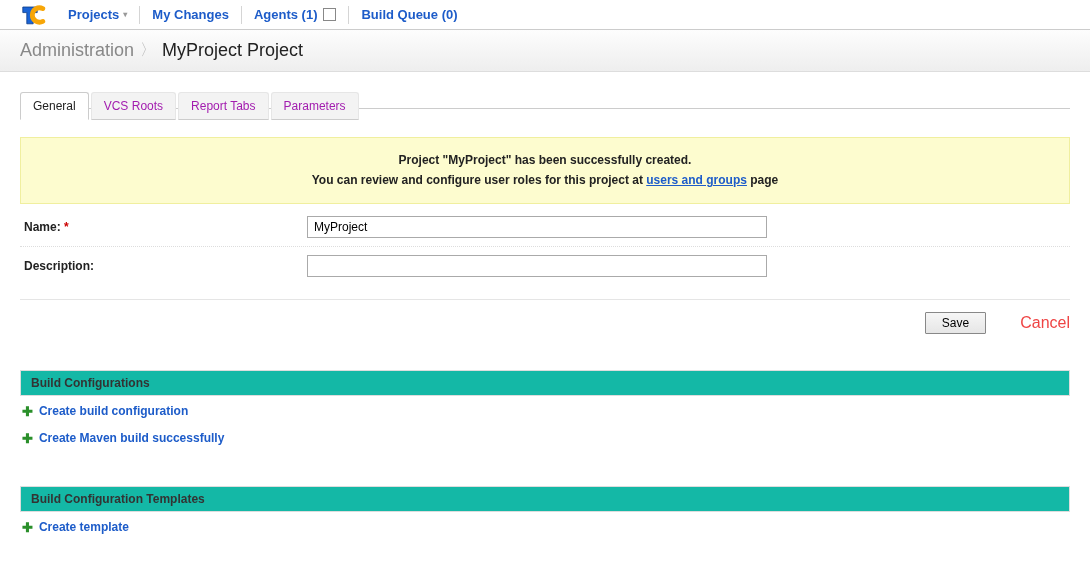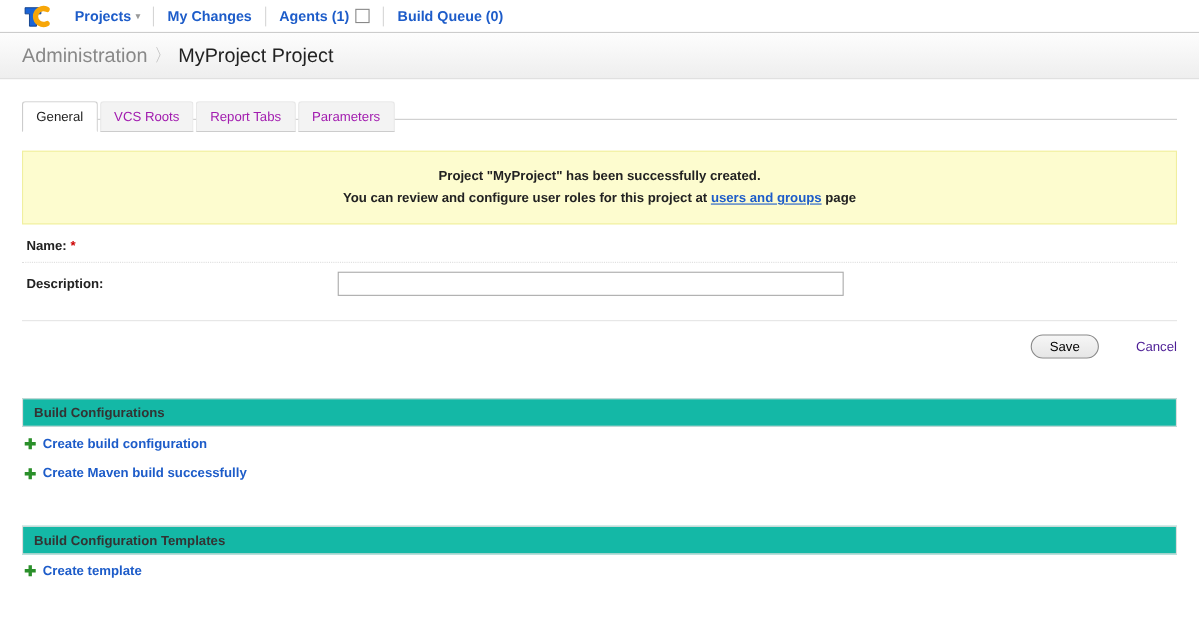--- a/index.html
+++ b/index.html
@@ -26,22 +26,22 @@
   .notice { background: #fdfccf; border: 1px solid #f0ef9f; padding: 12px; text-align: center; margin-top: 28px; font-size: 12px; font-weight: bold; color: #222; line-height: 1.7; }
   .notice a { color: #1d5cc9; text-decoration: underline; cursor: pointer; }
 
   .form-row { display: flex; align-items: center; padding: 8px 4px; border-bottom: 1px dotted #ddd; gap: 18px; }
   .form-row:last-of-type { border-bottom: none; }
   .form-label { width: 265px; font-weight: bold; font-size: 12px; color: #222; }
   .req { color: #c00; }
   .form-input { width: 460px; padding: 3px 6px; font-size: 12px; border: 1px solid #aaa; font-family: Verdana, Arial, sans-serif; }
 
   .actions { display: flex; justify-content: flex-end; align-items: center; padding: 12px 0 24px 0; border-top: 1px solid #e5e5e5; margin-top: 14px; gap: 34px; }
-  .actions .save-btn { padding: 3px 16px; font-size: 12px; background: linear-gradient(#f6f6f6,#e6e6e6); border: 1px solid #888; border-radius: 11px; cursor: pointer; }
-  .actions .cancel-link { color: #4c1d95; font-size: 12px; cursor: pointer; }
+  .actions .save-btn { padding: 3px 16px; font-size: 12px; background: linear-gradient(#f6f6f6,#e6e6e6); border: 1px solid #888; border-radius: 1px; cursor: pointer; }
+  .actions .cancel-link { color: #ef4444; font-size: 16px; cursor: pointer; }
 
   .section-header { background: #14b8a6; border: 1px solid #ddd; padding: 5px 10px; font-weight: bold; font-size: 12px; margin-top: 12px; }
   .action-link { display: flex; align-items: center; padding: 4px 2px; margin-top: 4px; }
   .action-link .plus { color: #2a8f2a; font-weight: bold; margin-right: 6px; font-size: 13px; }
   .action-link a { color: #1d5cc9; font-weight: bold; font-size: 12px; cursor: pointer; text-decoration: none; }
 </style>
 </head>
 <body>
 
 <div class="top-nav">
@@ -85,20 +85,21 @@
       <span>You can review and configure user roles for this project at </span><a>users and groups</a><span> page</span>
     </div>
   </div>
 
   <div style="margin-top:4px">
     <div class="form-row">
       <div class="form-label">
         <span>Name:</span>
         <span class="req">*</span>
       </div>
+      <input class="form-input" value="MyProject" style="">
     </div>
     <div class="form-row">
       <div class="form-label">Description:</div>
       <input class="form-input" value="" style="">
     </div>
   </div>
 
   <div class="actions">
     <button class="save-btn">Save</button>
     <span class="cancel-link">Cancel</span>

